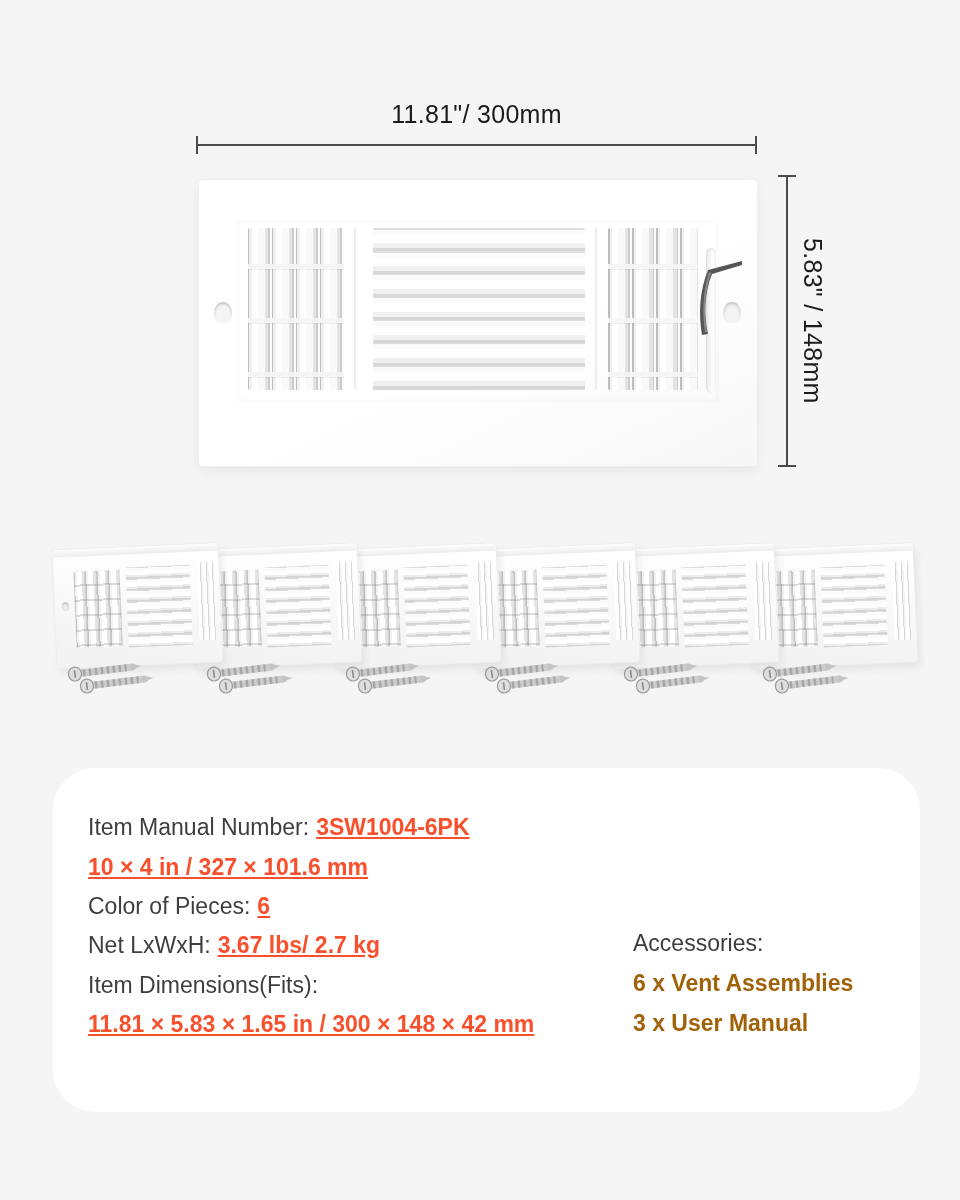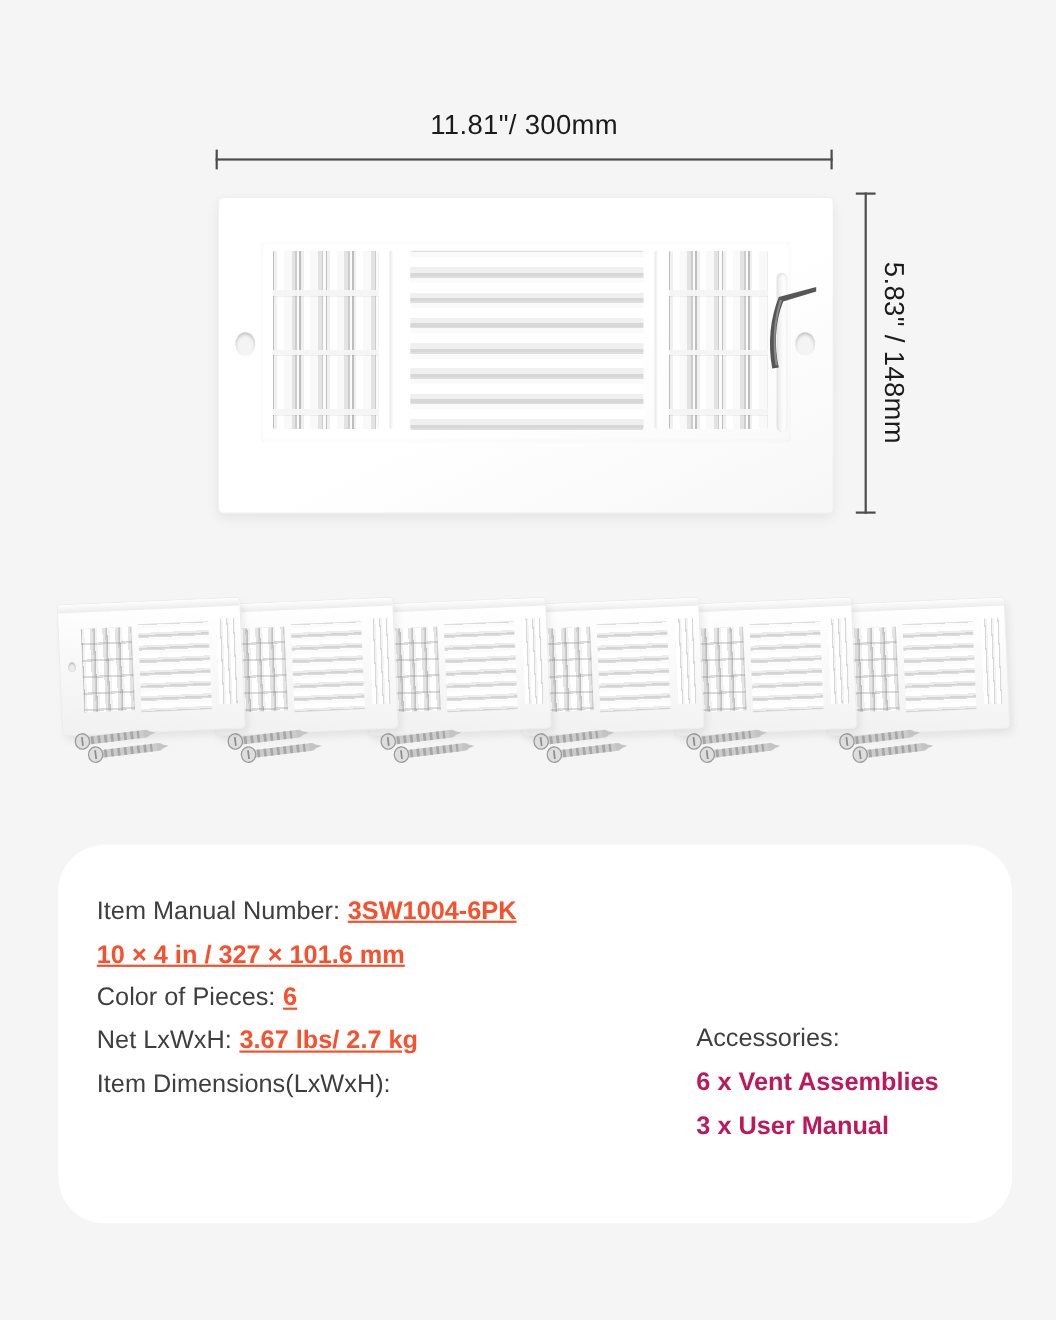--- a/index.html
+++ b/index.html
@@ -115,21 +115,21 @@
     background:#ffffff;border-radius:42px;
   }
   .spec-left{position:absolute;left:35px;top:40px;}
   .spec-row{height:39.4px;display:flex;align-items:center;gap:7px;font-size:23px;}
   .spec-row span:empty{display:none;}
   .spec-label{color:#3e3e40;}
   .spec-value{color:#f8502c;font-weight:700;text-decoration:underline;}
   .spec-right{position:absolute;left:580px;top:155px;}
   .acc-row{height:40.2px;display:flex;align-items:center;font-size:23px;}
   .acc-title{color:#3e3e40;}
-  .acc-item{color:#be185d;font-weight:700;}
+  .acc-item{color:#a16207;font-weight:700;}
 </style>
 </head>
 <body>
 
 <div class="canvas">
 
   <div class="h-dim-label">11.81"/ 300mm</div>
   <div class="h-dim-line">
     <div class="tick left"></div>
     <div class="tick right"></div>
@@ -321,22 +321,26 @@
       </div>
       <div class="spec-row">
         <span class="spec-label">Color of Pieces:</span>
         <span class="spec-value">6</span>
       </div>
       <div class="spec-row">
         <span class="spec-label">Net LxWxH:</span>
         <span class="spec-value">3.67 lbs/ 2.7 kg</span>
       </div>
       <div class="spec-row">
-        <span class="spec-label">Item Dimensions(LxWxH):</span>
-
+        <span class="spec-label">Item Dimensions(Fits):</span>
+
+      </div>
+      <div class="spec-row">
+
+        <span class="spec-value">11.81 × 5.83 × 1.65 in / 300 × 148 × 42 mm</span>
       </div>
     </div>
     <div class="spec-right">
       <div class="acc-row">
         <span class="acc-title">Accessories:</span>
       </div>
       <div class="acc-row">
         <span class="acc-item">6 x Vent Assemblies</span>
       </div>
       <div class="acc-row">

